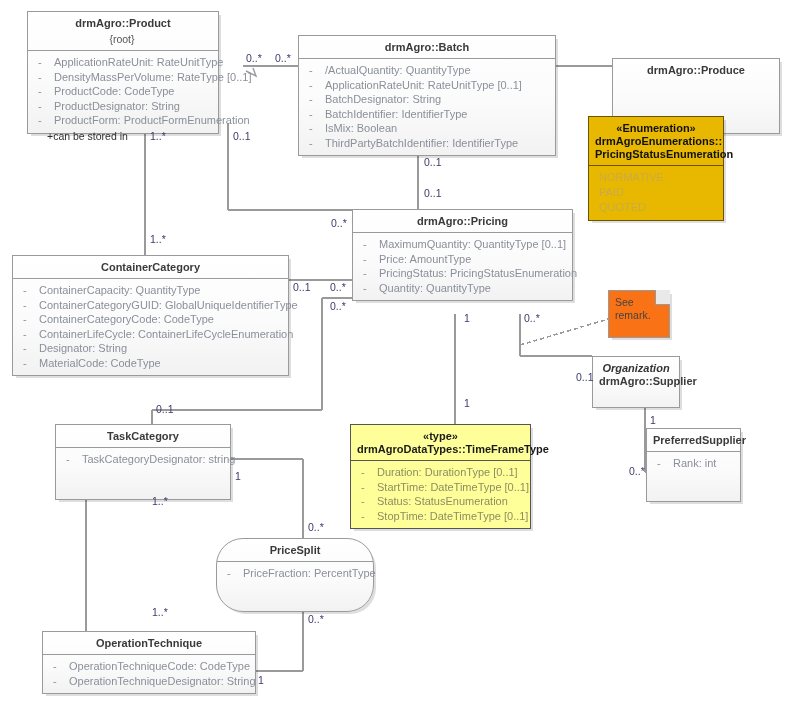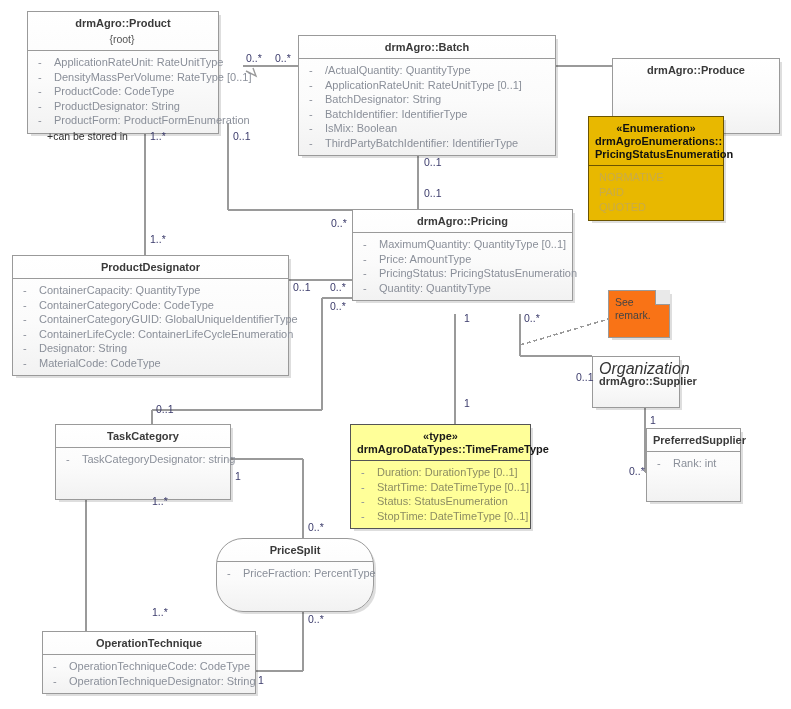--- a/index.html
+++ b/index.html
@@ -27,21 +27,21 @@
     font-weight:bold;
     color:#3a3a3a;
     line-height:13px;
   }
   .uml .hdr.sep{border-bottom:1px solid #9a9a9a;}
   .uml .hdr .root{
     display:block;font-weight:normal;
     font-size:10.5px;color:#555;margin-top:3px;padding-right:2px;
   }
   .uml .hdr .stereo{display:block;font-weight:bold;font-size:11px;}
-  .uml .hdr .ital{display:block;font-style:italic;font-weight:normal;font-size:16px;color:#333;}
+  .uml .hdr .ital{display:block;font-style:italic;font-weight:bold;font-size:11px;color:#333;}
   .uml .body{
     padding:4px 2px 5px 2px;
   }
   .uml .attr{
     font-size:11px;color:#8a8f99;
     line-height:14.5px;
     white-space:nowrap;
     padding-left:8px;
   }
   .uml .attr .vis{display:inline-block;width:16px;color:#8a8f99;}
@@ -200,26 +200,26 @@
     <div class="body">
       <div class="attr"><span class="vis">-</span><span>MaximumQuantity: QuantityType [0..1]</span></div>
       <div class="attr"><span class="vis">-</span><span>Price: AmountType</span></div>
       <div class="attr"><span class="vis">-</span><span>PricingStatus: PricingStatusEnumeration</span></div>
       <div class="attr"><span class="vis">-</span><span>Quantity: QuantityType</span></div>
     </div>
   </div>
 
   <div class="uml" style="left:12px;top:255px;width:277px;">
     <div class="hdr sep">
-      <span>ProductDesignator</span>
+      <span>ContainerCategory</span>
     </div>
     <div class="body">
       <div class="attr"><span class="vis">-</span><span>ContainerCapacity: QuantityType</span></div>
+      <div class="attr"><span class="vis">-</span><span>ContainerCategoryGUID: GlobalUniqueIdentifierType</span></div>
       <div class="attr"><span class="vis">-</span><span>ContainerCategoryCode: CodeType</span></div>
-      <div class="attr"><span class="vis">-</span><span>ContainerCategoryGUID: GlobalUniqueIdentifierType</span></div>
       <div class="attr"><span class="vis">-</span><span>ContainerLifeCycle: ContainerLifeCycleEnumeration</span></div>
       <div class="attr"><span class="vis">-</span><span>Designator: String</span></div>
       <div class="attr"><span class="vis">-</span><span>MaterialCode: CodeType</span></div>
     </div>
   </div>
 
   <div class="note" style="left:608px;top:290px;width:62px;height:48px;">
     <div class="fold"></div>
     <div class="ntext">See
 remark.</div>

